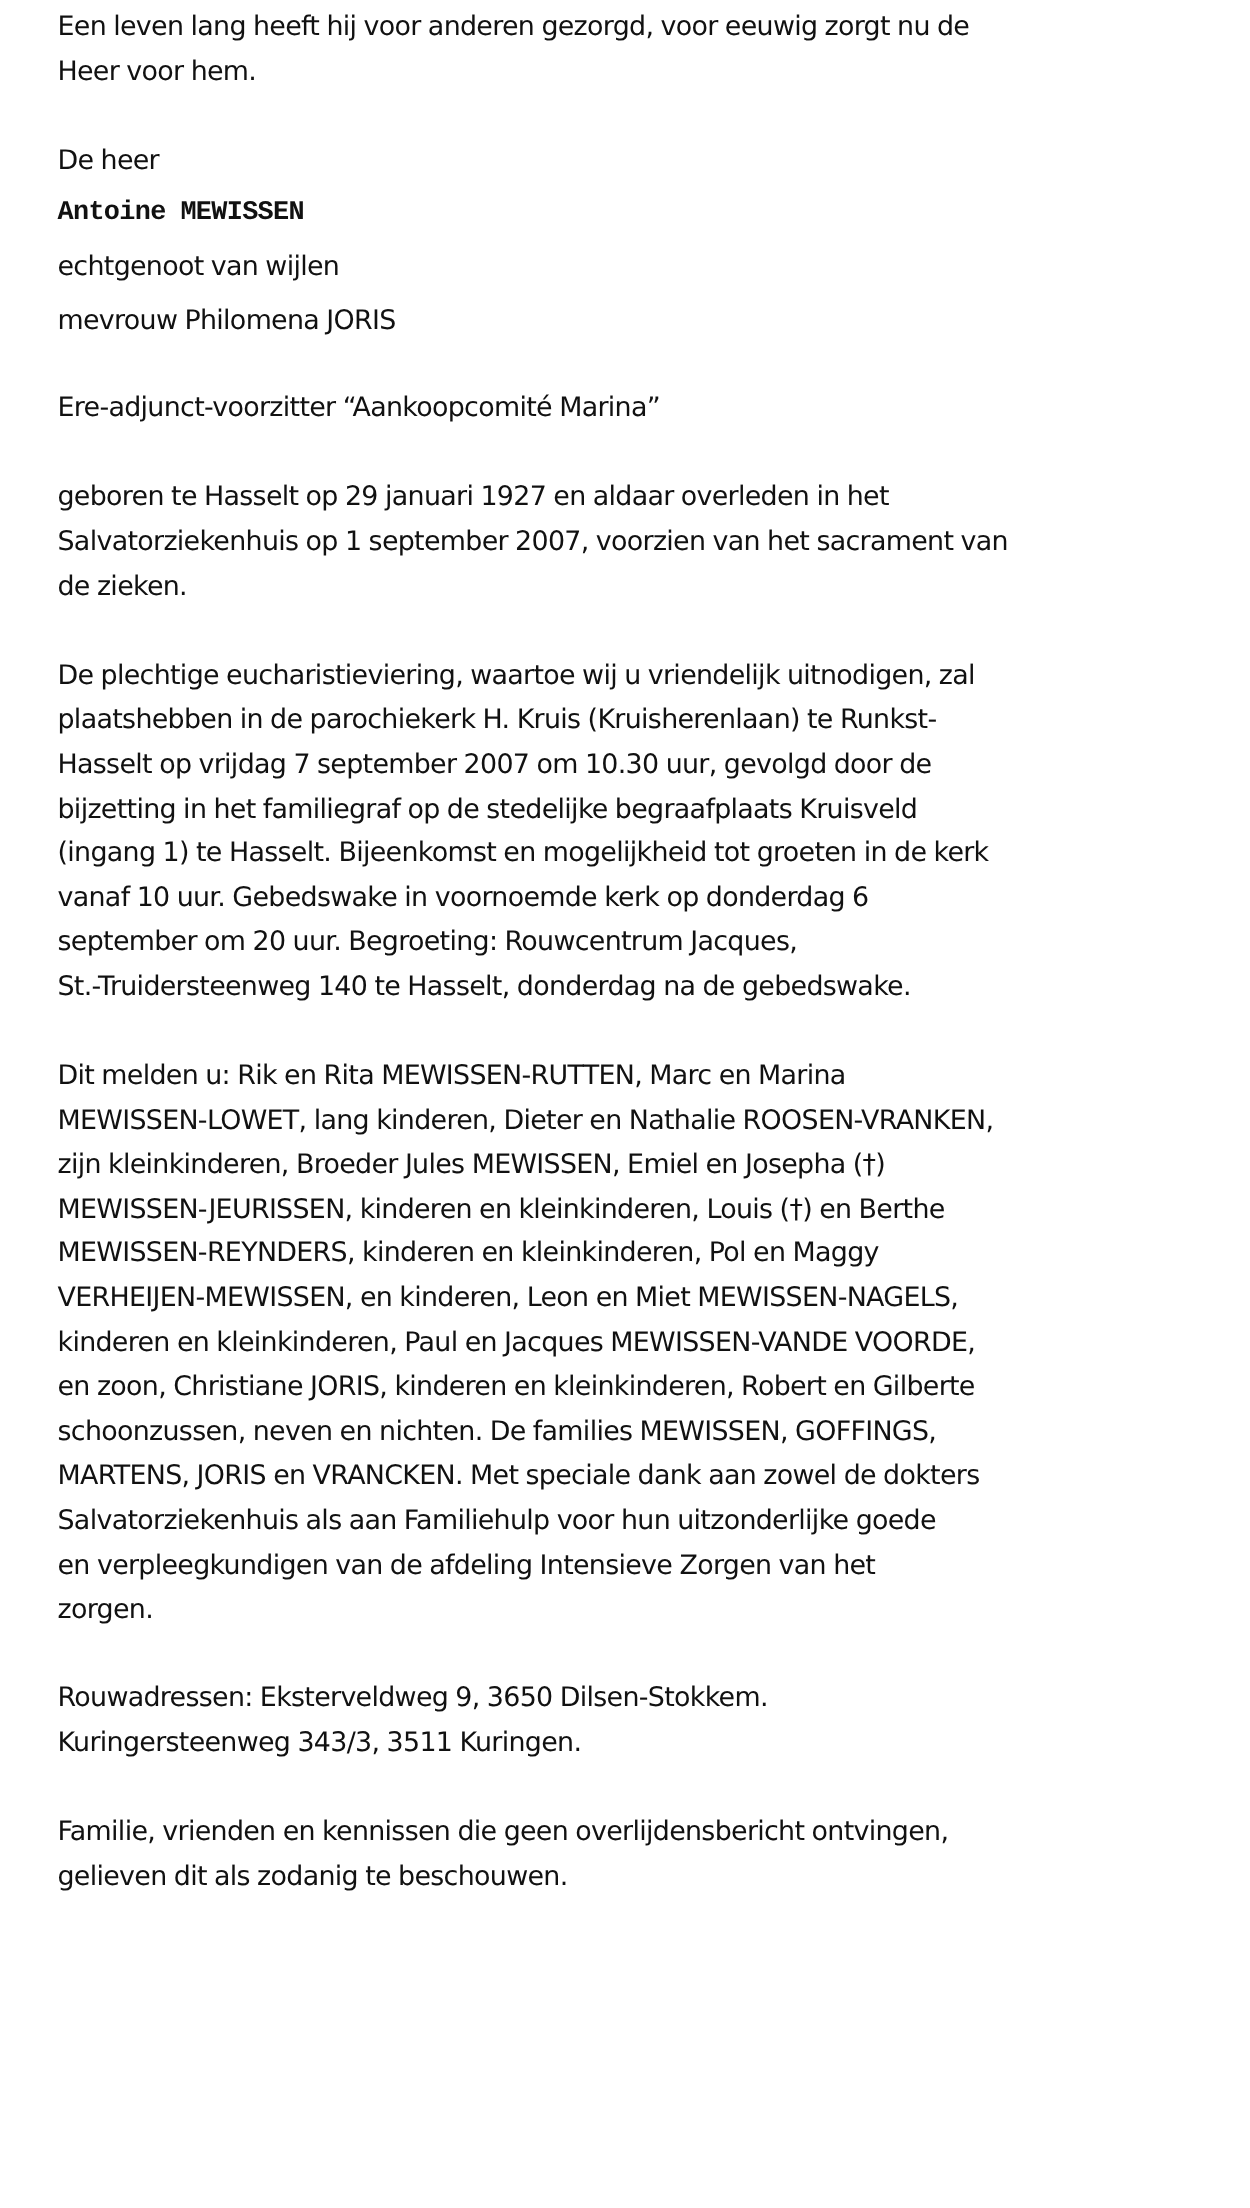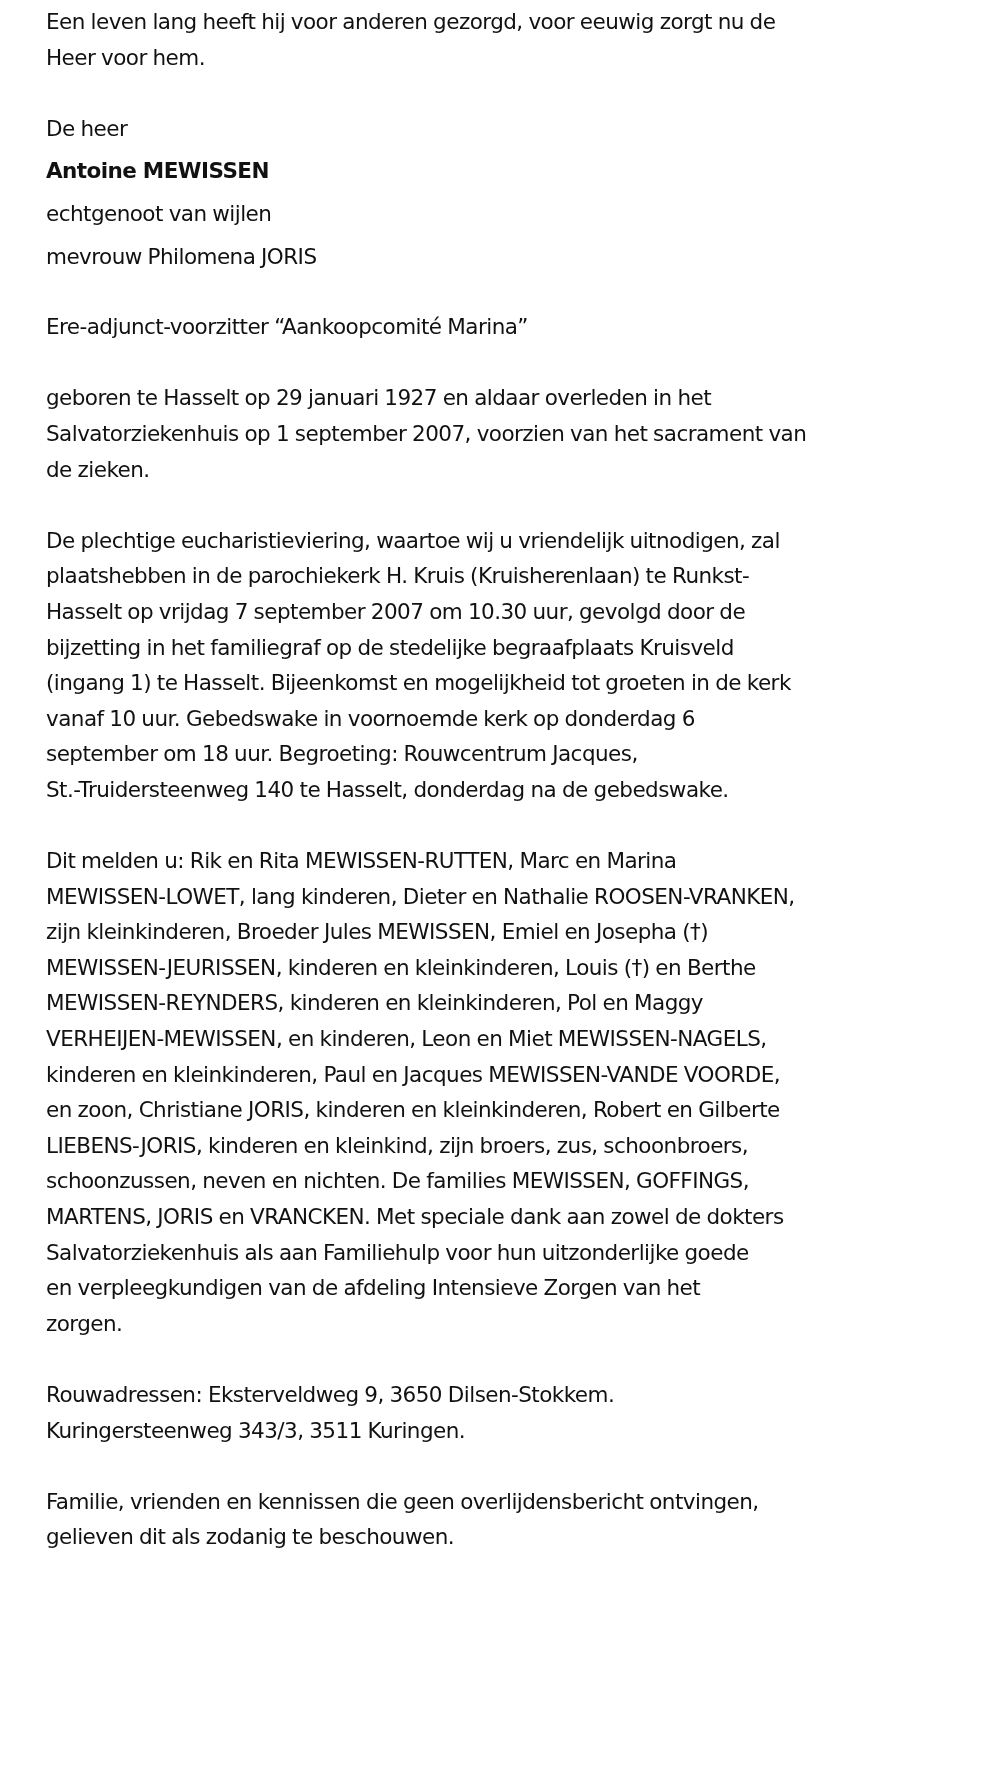--- a/index.html
+++ b/index.html
@@ -28,20 +28,21 @@
     }
     .gap {
       height: 35.6px;
     }
     .line {
       display: block;
       white-space: nowrap;
     }
     .name {
       font-weight: bold;
+      font-family: Liberation Mono, monospace;
     }
     .single {
       display: block;
       margin-bottom: 7px;
     }
   </style>
 </head>
 <body>
 
 <div class="page">
@@ -76,36 +77,35 @@
 
   <div class="gap"></div>
 
   <p class="para">
     <span class="line">De plechtige eucharistieviering, waartoe wij u vriendelijk uitnodigen, zal</span>
     <span class="line">plaatshebben in de parochiekerk H. Kruis (Kruisherenlaan) te Runkst-</span>
     <span class="line">Hasselt op vrijdag 7 september 2007 om 10.30 uur, gevolgd door de</span>
     <span class="line">bijzetting in het familiegraf op de stedelijke begraafplaats Kruisveld</span>
     <span class="line">(ingang 1) te Hasselt. Bijeenkomst en mogelijkheid tot groeten in de kerk</span>
     <span class="line">vanaf 10 uur. Gebedswake in voornoemde kerk op donderdag 6</span>
-    <span class="line">september om 18 uur. Begroeting: Rouwcentrum Jacques,</span>
+    <span class="line">september om 20 uur. Begroeting: Rouwcentrum Jacques,</span>
     <span class="line">St.-Truidersteenweg 140 te Hasselt, donderdag na de gebedswake.</span>
   </p>
 
   <div class="gap"></div>
 
   <p class="para">
     <span class="line">Dit melden u: Rik en Rita MEWISSEN-RUTTEN, Marc en Marina</span>
     <span class="line">MEWISSEN-LOWET, lang kinderen, Dieter en Nathalie ROOSEN-VRANKEN,</span>
     <span class="line">zijn kleinkinderen, Broeder Jules MEWISSEN, Emiel en Josepha (†)</span>
     <span class="line">MEWISSEN-JEURISSEN, kinderen en kleinkinderen, Louis (†) en Berthe</span>
     <span class="line">MEWISSEN-REYNDERS, kinderen en kleinkinderen, Pol en Maggy</span>
     <span class="line">VERHEIJEN-MEWISSEN, en kinderen, Leon en Miet MEWISSEN-NAGELS,</span>
     <span class="line">kinderen en kleinkinderen, Paul en Jacques MEWISSEN-VANDE VOORDE,</span>
     <span class="line">en zoon, Christiane JORIS, kinderen en kleinkinderen, Robert en Gilberte</span>
-    <span class="line">LIEBENS-JORIS, kinderen en kleinkind, zijn broers, zus, schoonbroers,</span>
     <span class="line">schoonzussen, neven en nichten. De families MEWISSEN, GOFFINGS,</span>
     <span class="line">MARTENS, JORIS en VRANCKEN. Met speciale dank aan zowel de dokters</span>
     <span class="line">Salvatorziekenhuis als aan Familiehulp voor hun uitzonderlijke goede</span>
     <span class="line">en verpleegkundigen van de afdeling Intensieve Zorgen van het</span>
     <span class="line">zorgen.</span>
   </p>
 
   <div class="gap"></div>
 
   <p class="para">

